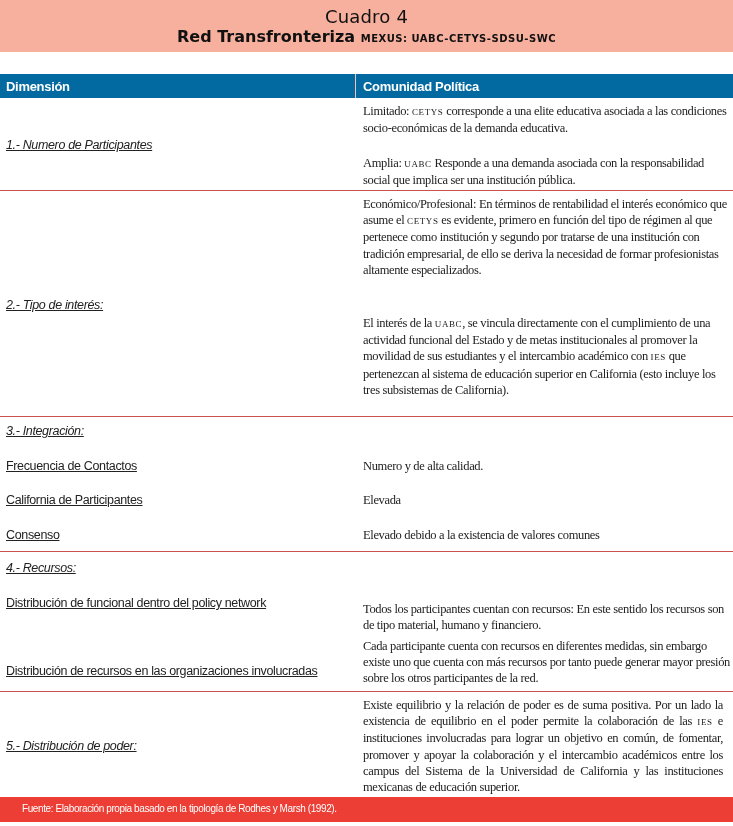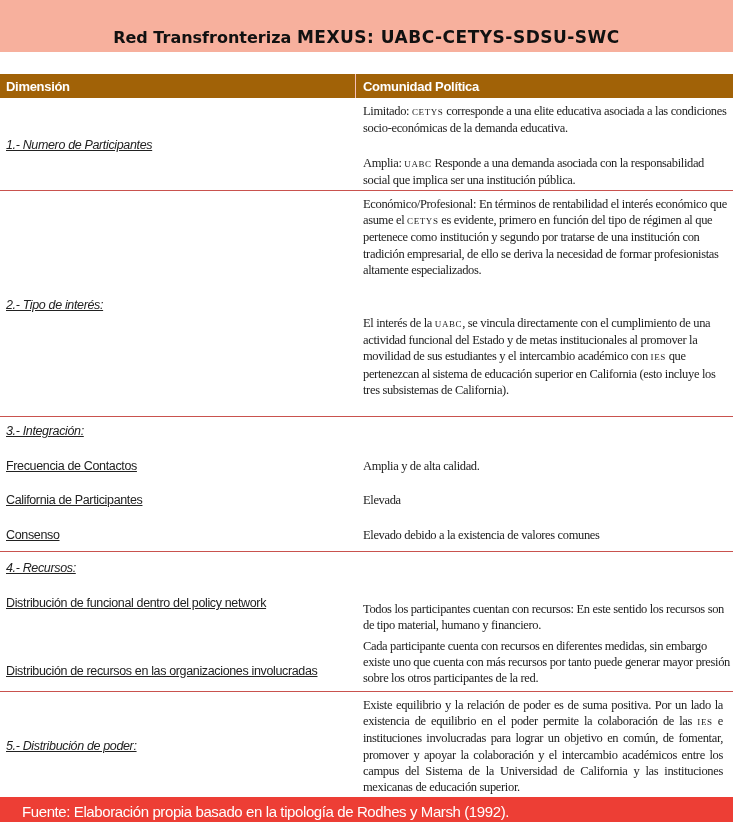--- a/index.html
+++ b/index.html
@@ -4,41 +4,42 @@
 <style>
   html, body { margin: 0; padding: 0; background: #ffffff; }
   body { width: 733px; height: 826px; position: relative; overflow: hidden;
          font-family: "Liberation Sans", sans-serif; color: #222; }
   .title-band { position: absolute; left: 0; top: 0; width: 733px; height: 52px;
                 background: #f7b09d; text-align: center; }
   .title-main { position: absolute; left: 0; right: 0; top: 6px; font-size: 18px;
                 font-family: "DejaVu Sans", sans-serif; color: #111; letter-spacing: 0.2px; }
   .title-sub { position: absolute; left: 0; right: 0; top: 27px; font-size: 16px;
                font-family: "DejaVu Sans", sans-serif; color: #111; font-weight: bold; }
-  .title-sub .sc { font-size: 17px; letter-spacing: 0.5px; }
+  .title-sub .sc { font-size: 10px; letter-spacing: 0.5px; }
   .header-row { position: absolute; left: 0; top: 74px; width: 733px; height: 24px;
-                background: #a16207; color: #fff; font-weight: bold; font-size: 13px; }
+                background: #0369a1; color: #fff; font-weight: bold; font-size: 13px; }
   .header-row .hcell { position: absolute; top: 5px; letter-spacing: -0.3px; }
   .header-row .hc1 { left: 6px; }
   .header-row .hc2 { left: 363px; }
   .header-row .vdiv { position: absolute; left: 355px; top: 0; width: 1px; height: 24px; background: #f6c0bb; }
   .cell { position: absolute; font-size: 12.5px; line-height: 16.2px; letter-spacing: -0.35px; color: #222; }
   .left { left: 6px; text-decoration: underline; }
   .right { left: 363px; width: 368px; font-family: Liberation Serif, serif; }
   .it { font-style: italic; }
   .sc { font-size: 9px; letter-spacing: 0.6px; text-transform: uppercase; }
   .sep { position: absolute; left: 0; width: 733px; height: 1px; background: #c9524e; }
   .footer { position: absolute; left: 0; top: 797px; width: 733px; height: 25px;
-            background: #ed3e35; color: #fff; font-size: 15px; letter-spacing: -0.4px; text-align: center; }
+            background: #ed3e35; color: #fff; font-size: 10px; letter-spacing: -0.4px; text-align: center; }
   .footer span { position: absolute; left: 22px; top: 6px; }
 </style>
 </head>
 <body>
 
 <div class="title-band">
+  <div class="title-main">Cuadro 4</div>
   <div class="title-sub"><span>Red Transfronteriza </span><span class="sc" style="text-transform:none">MEXUS: UABC-CETYS-SDSU-SWC</span></div>
 </div>
 
 <div class="header-row">
   <span class="hcell hc1">Dimensión</span>
   <div class="vdiv"></div>
   <span class="hcell hc2">Comunidad Política</span>
 </div>
 
 <div class="cell left it" style="top:137px">1.- Numero de Participantes</div>
@@ -46,21 +47,21 @@
 <div class="cell right" style="top:155px"><span>Amplia: </span><span class="sc">uabc</span><span> Responde a una demanda asociada con la responsabilidad social que implica ser una institución pública.</span></div>
 <div class="sep" style="top:190px"></div>
 
 <div class="cell left it" style="top:297px">2.- Tipo de interés:</div>
 <div class="cell right" style="top:196px"><span>Económico/Profesional: En términos de rentabilidad el interés económico que asume el </span><span class="sc">cetys</span><span> es evidente, primero en función del tipo de régimen al que pertenece como institución y segundo por tratarse de una institución con tradición empresarial, de ello se deriva la necesidad de formar profesionistas altamente especializados.</span></div>
 <div class="cell right" style="top:315px"><span>El interés de la </span><span class="sc">uabc</span><span>, se vincula directamente con el cumplimiento de una actividad funcional del Estado y de metas institucionales al promover la movilidad de sus estudiantes y el intercambio académico con </span><span class="sc">ies</span><span> que pertenezcan al sistema de educación superior en California (esto incluye los tres subsistemas de California).</span></div>
 <div class="sep" style="top:416px"></div>
 
 <div class="cell left it" style="top:423px">3.- Integración:</div>
 <div class="cell left" style="top:458px">Frecuencia de Contactos</div>
-<div class="cell right" style="top:458px">Amplia y de alta calidad.</div>
+<div class="cell right" style="top:458px">Numero y de alta calidad.</div>
 <div class="cell left" style="top:492px">California de Participantes</div>
 <div class="cell right" style="top:492px">Elevada</div>
 <div class="cell left" style="top:527px">Consenso</div>
 <div class="cell right" style="top:527px">Elevado debido a la existencia de valores comunes</div>
 <div class="sep" style="top:551px"></div>
 
 <div class="cell left it" style="top:560px">4.- Recursos:</div>
 <div class="cell left" style="top:595px">Distribución de funcional dentro del policy network</div>
 <div class="cell right" style="top:601px">Todos los participantes cuentan con recursos: En este sentido los recursos son de tipo material, humano y financiero.</div>
 <div class="cell left" style="top:663px">Distribución de recursos en las organizaciones involucradas</div>

